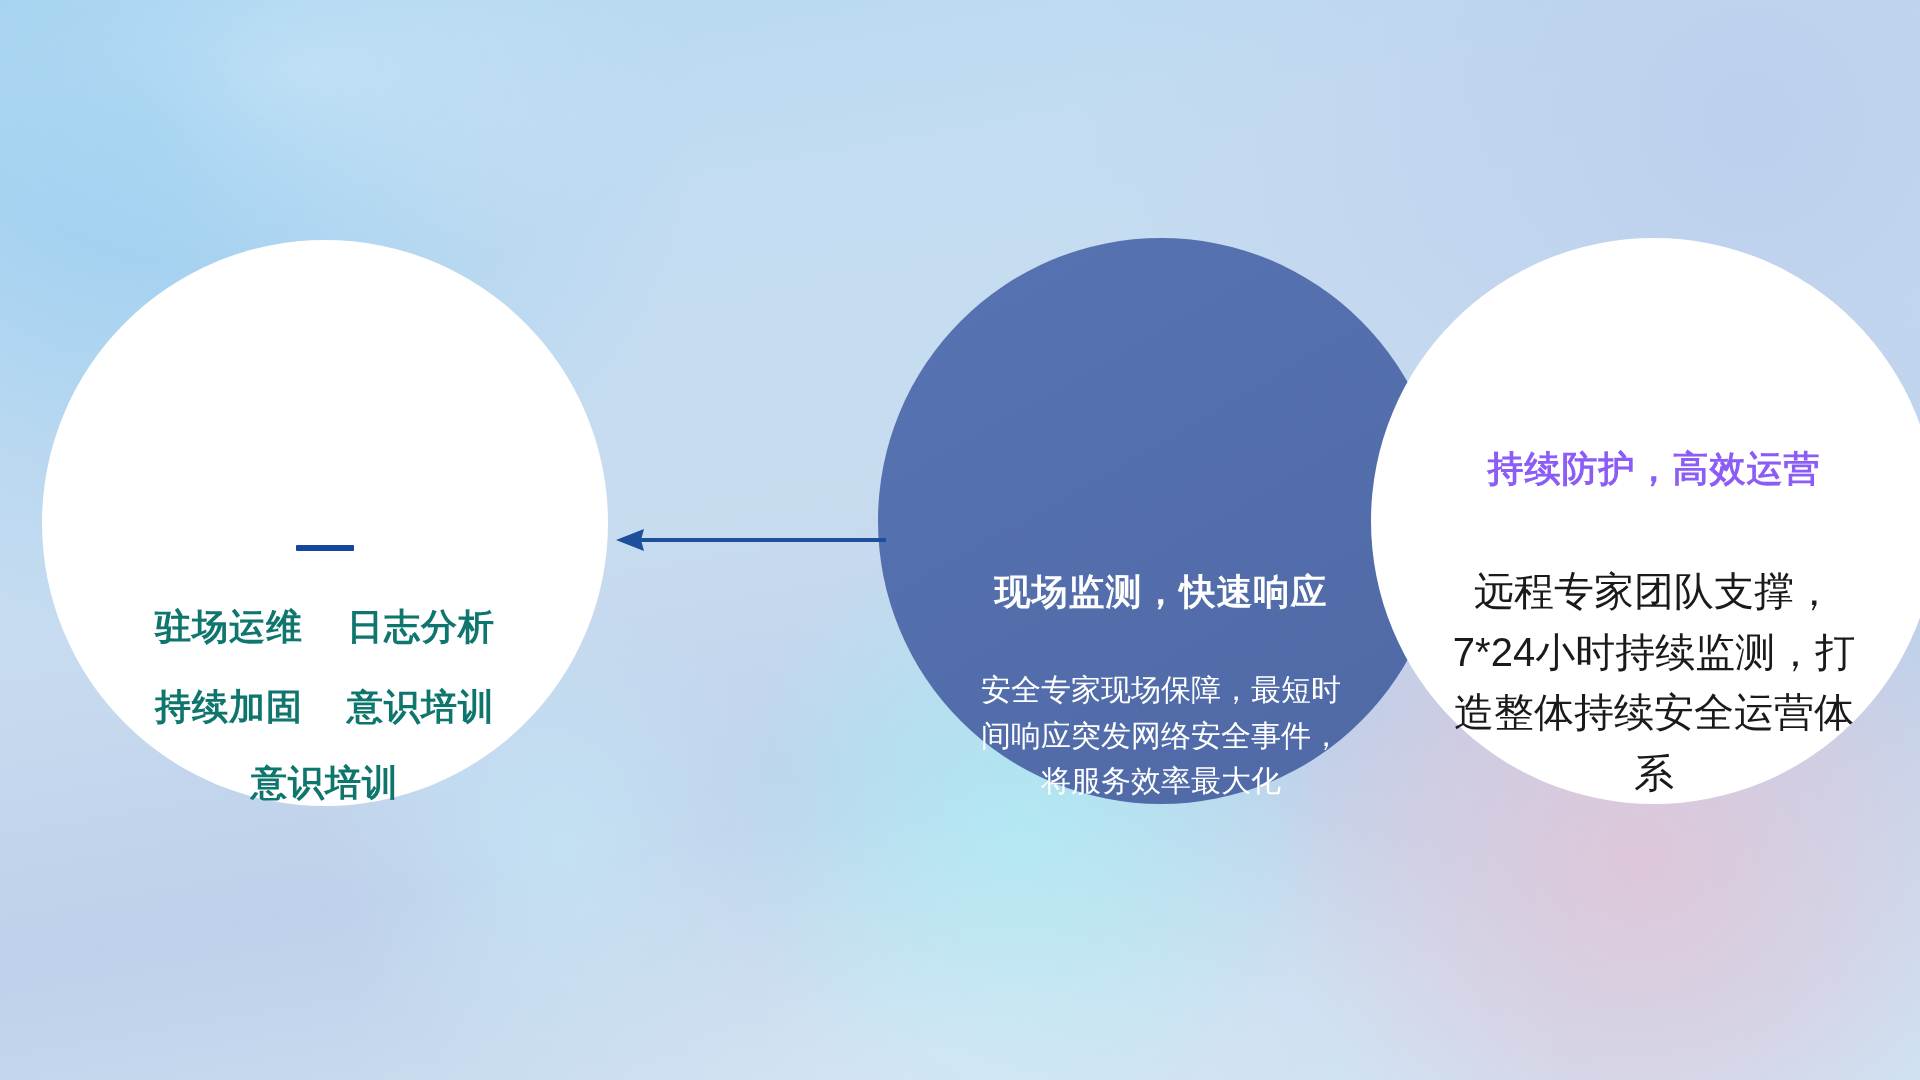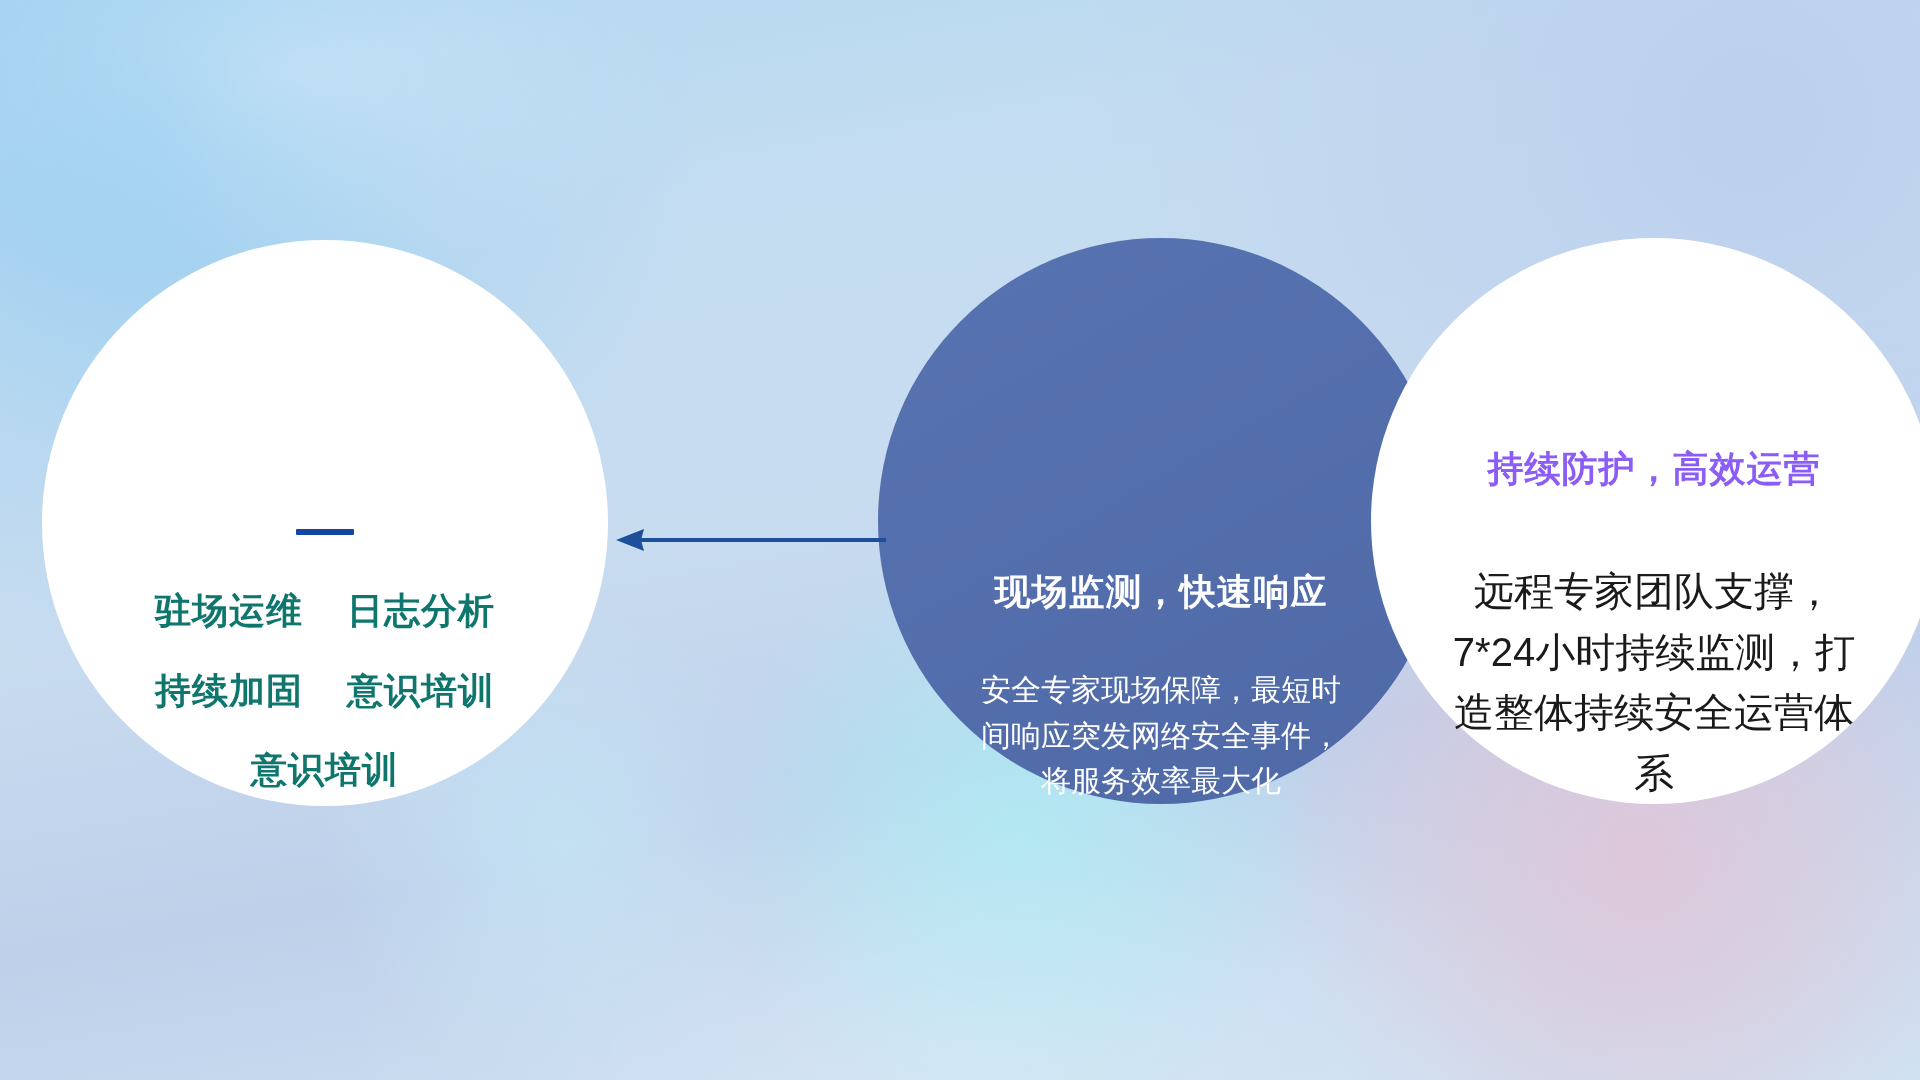--- a/index.html
+++ b/index.html
@@ -87,21 +87,21 @@
   }
   .left-line {
     color:#0f766e;
     font-weight:bold;
     font-size:36px;
     line-height:1.1;
     letter-spacing:1px;
     white-space:pre;
     margin-bottom:40px;
   }
-  .left-line:last-child { margin-bottom:16px; }
+  .left-line:last-child { margin-bottom:0;font-family:Liberation Mono, monospace; }
 
   
   #middle-inner {
     margin-top:121px;
     width:100%;
     display:flex;
     flex-direction:column;
     align-items:center;
     position:relative;
     z-index:3;

